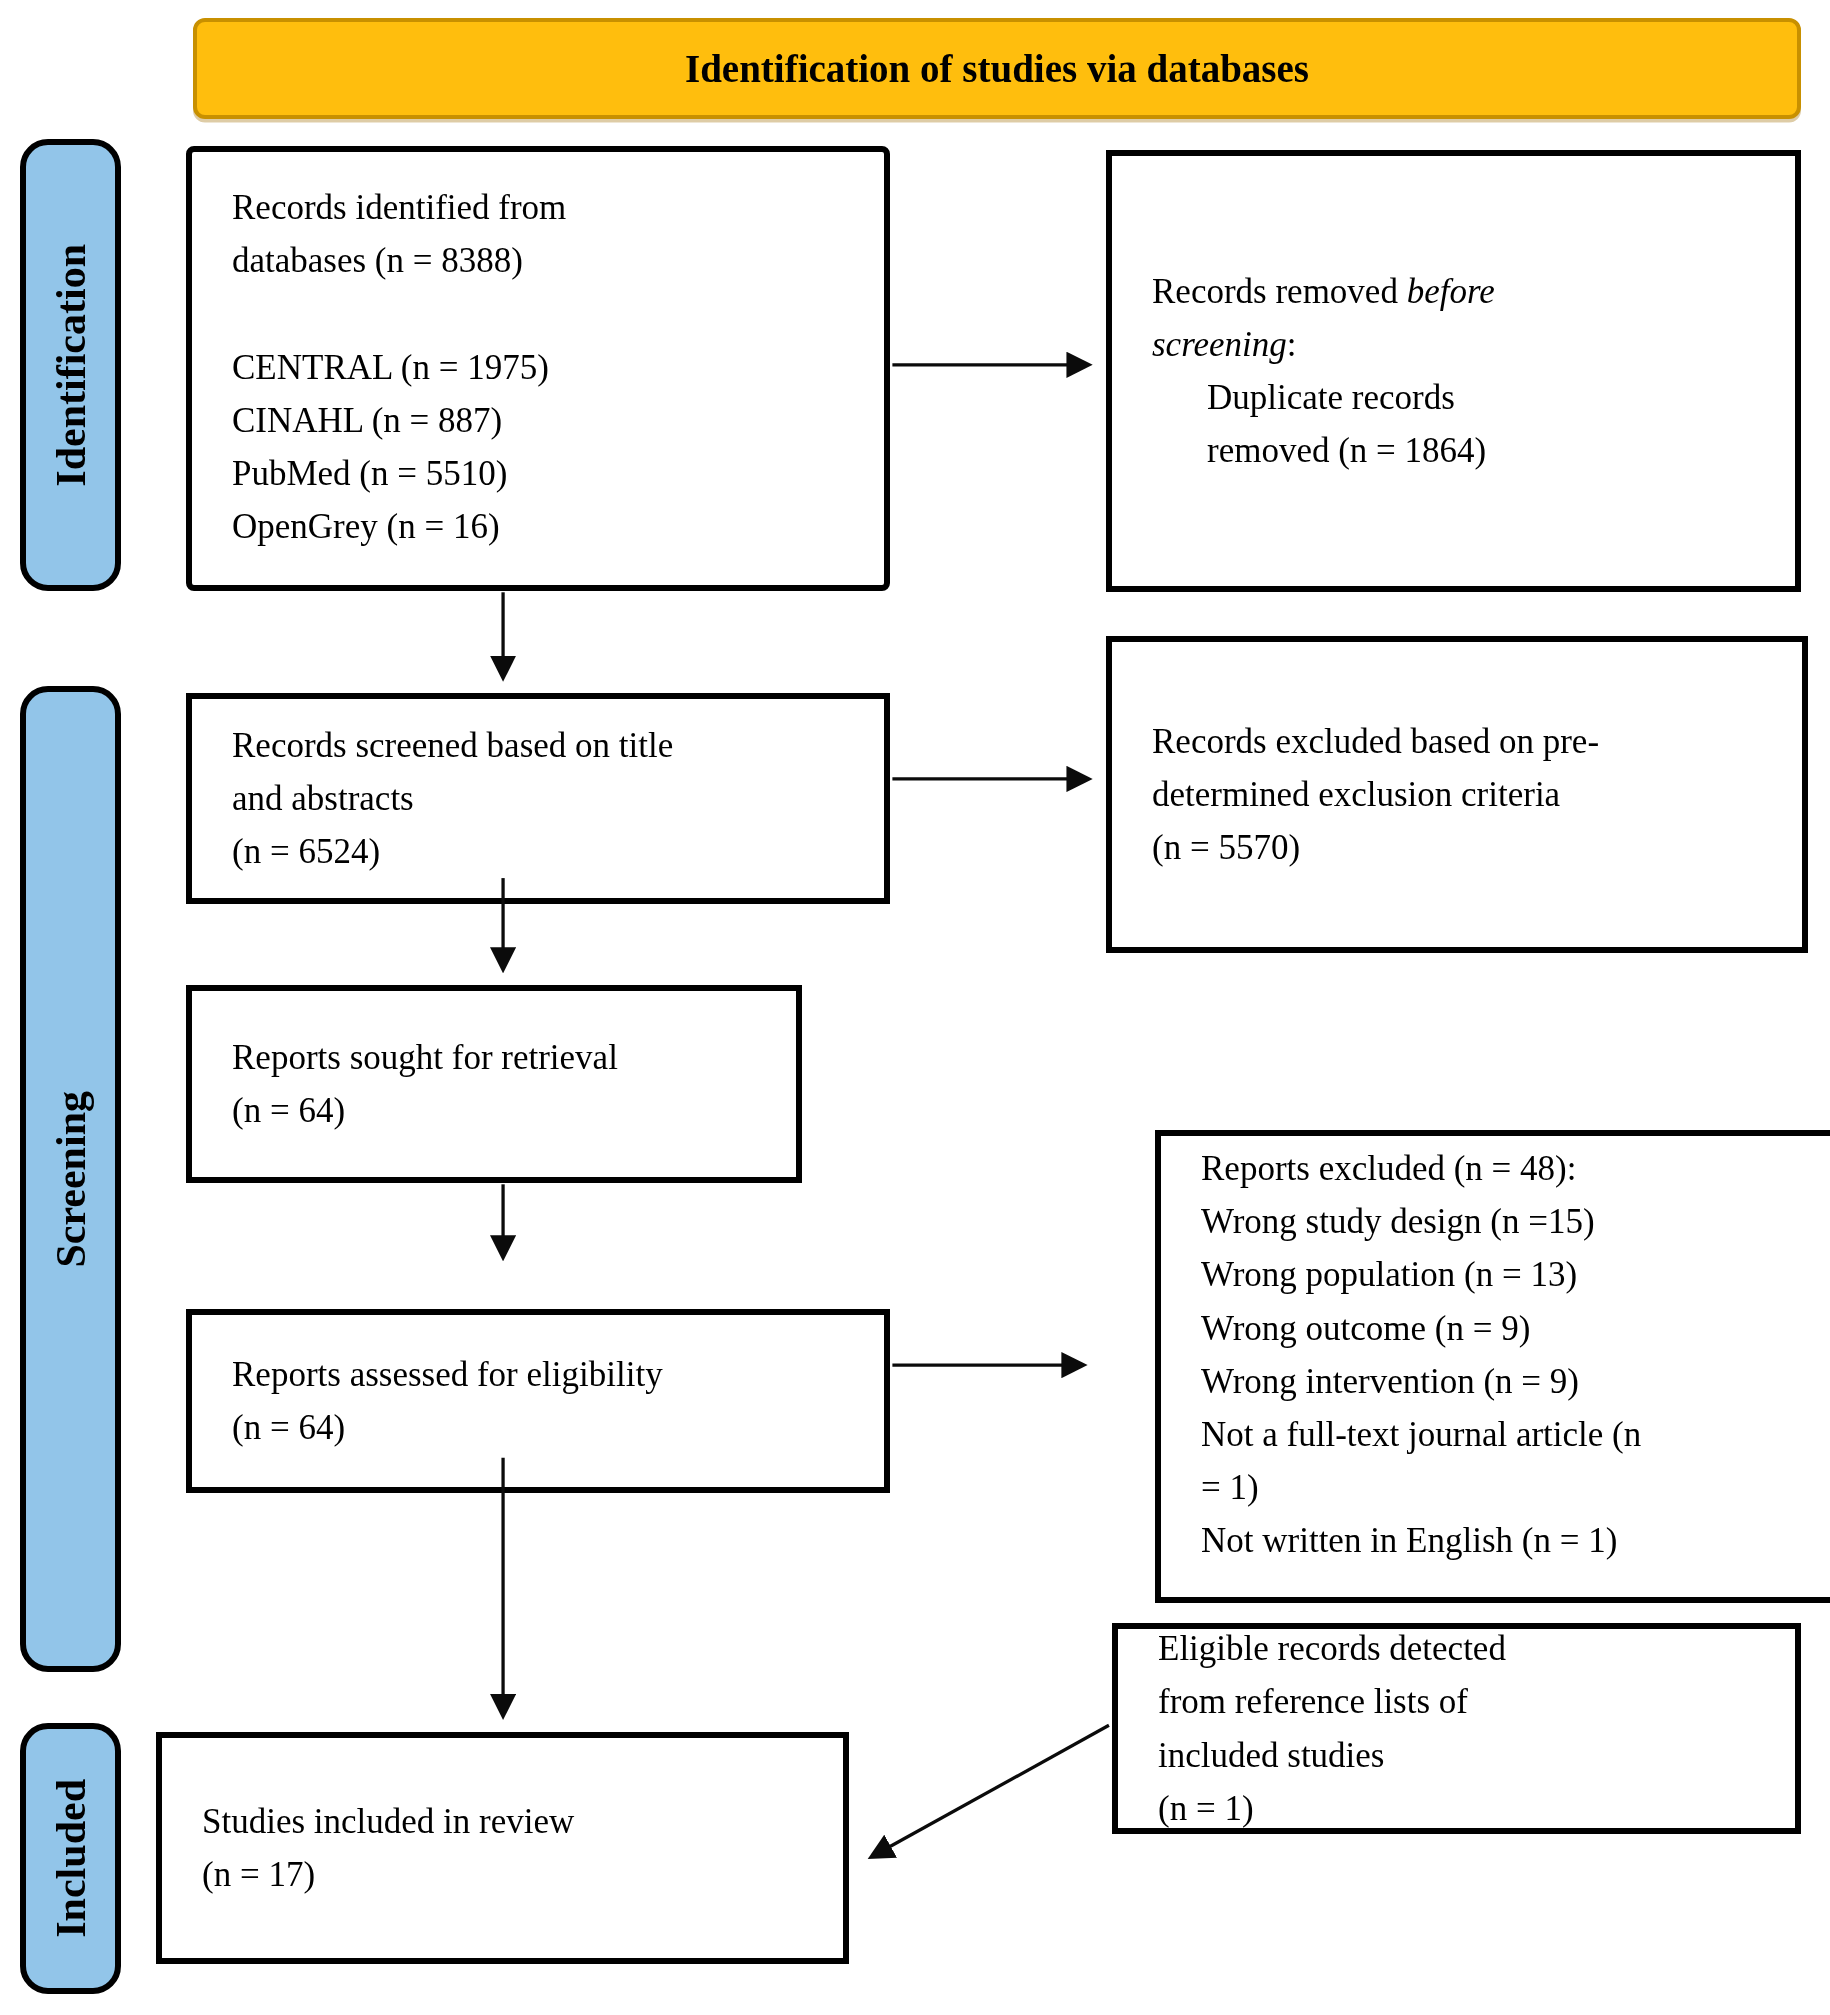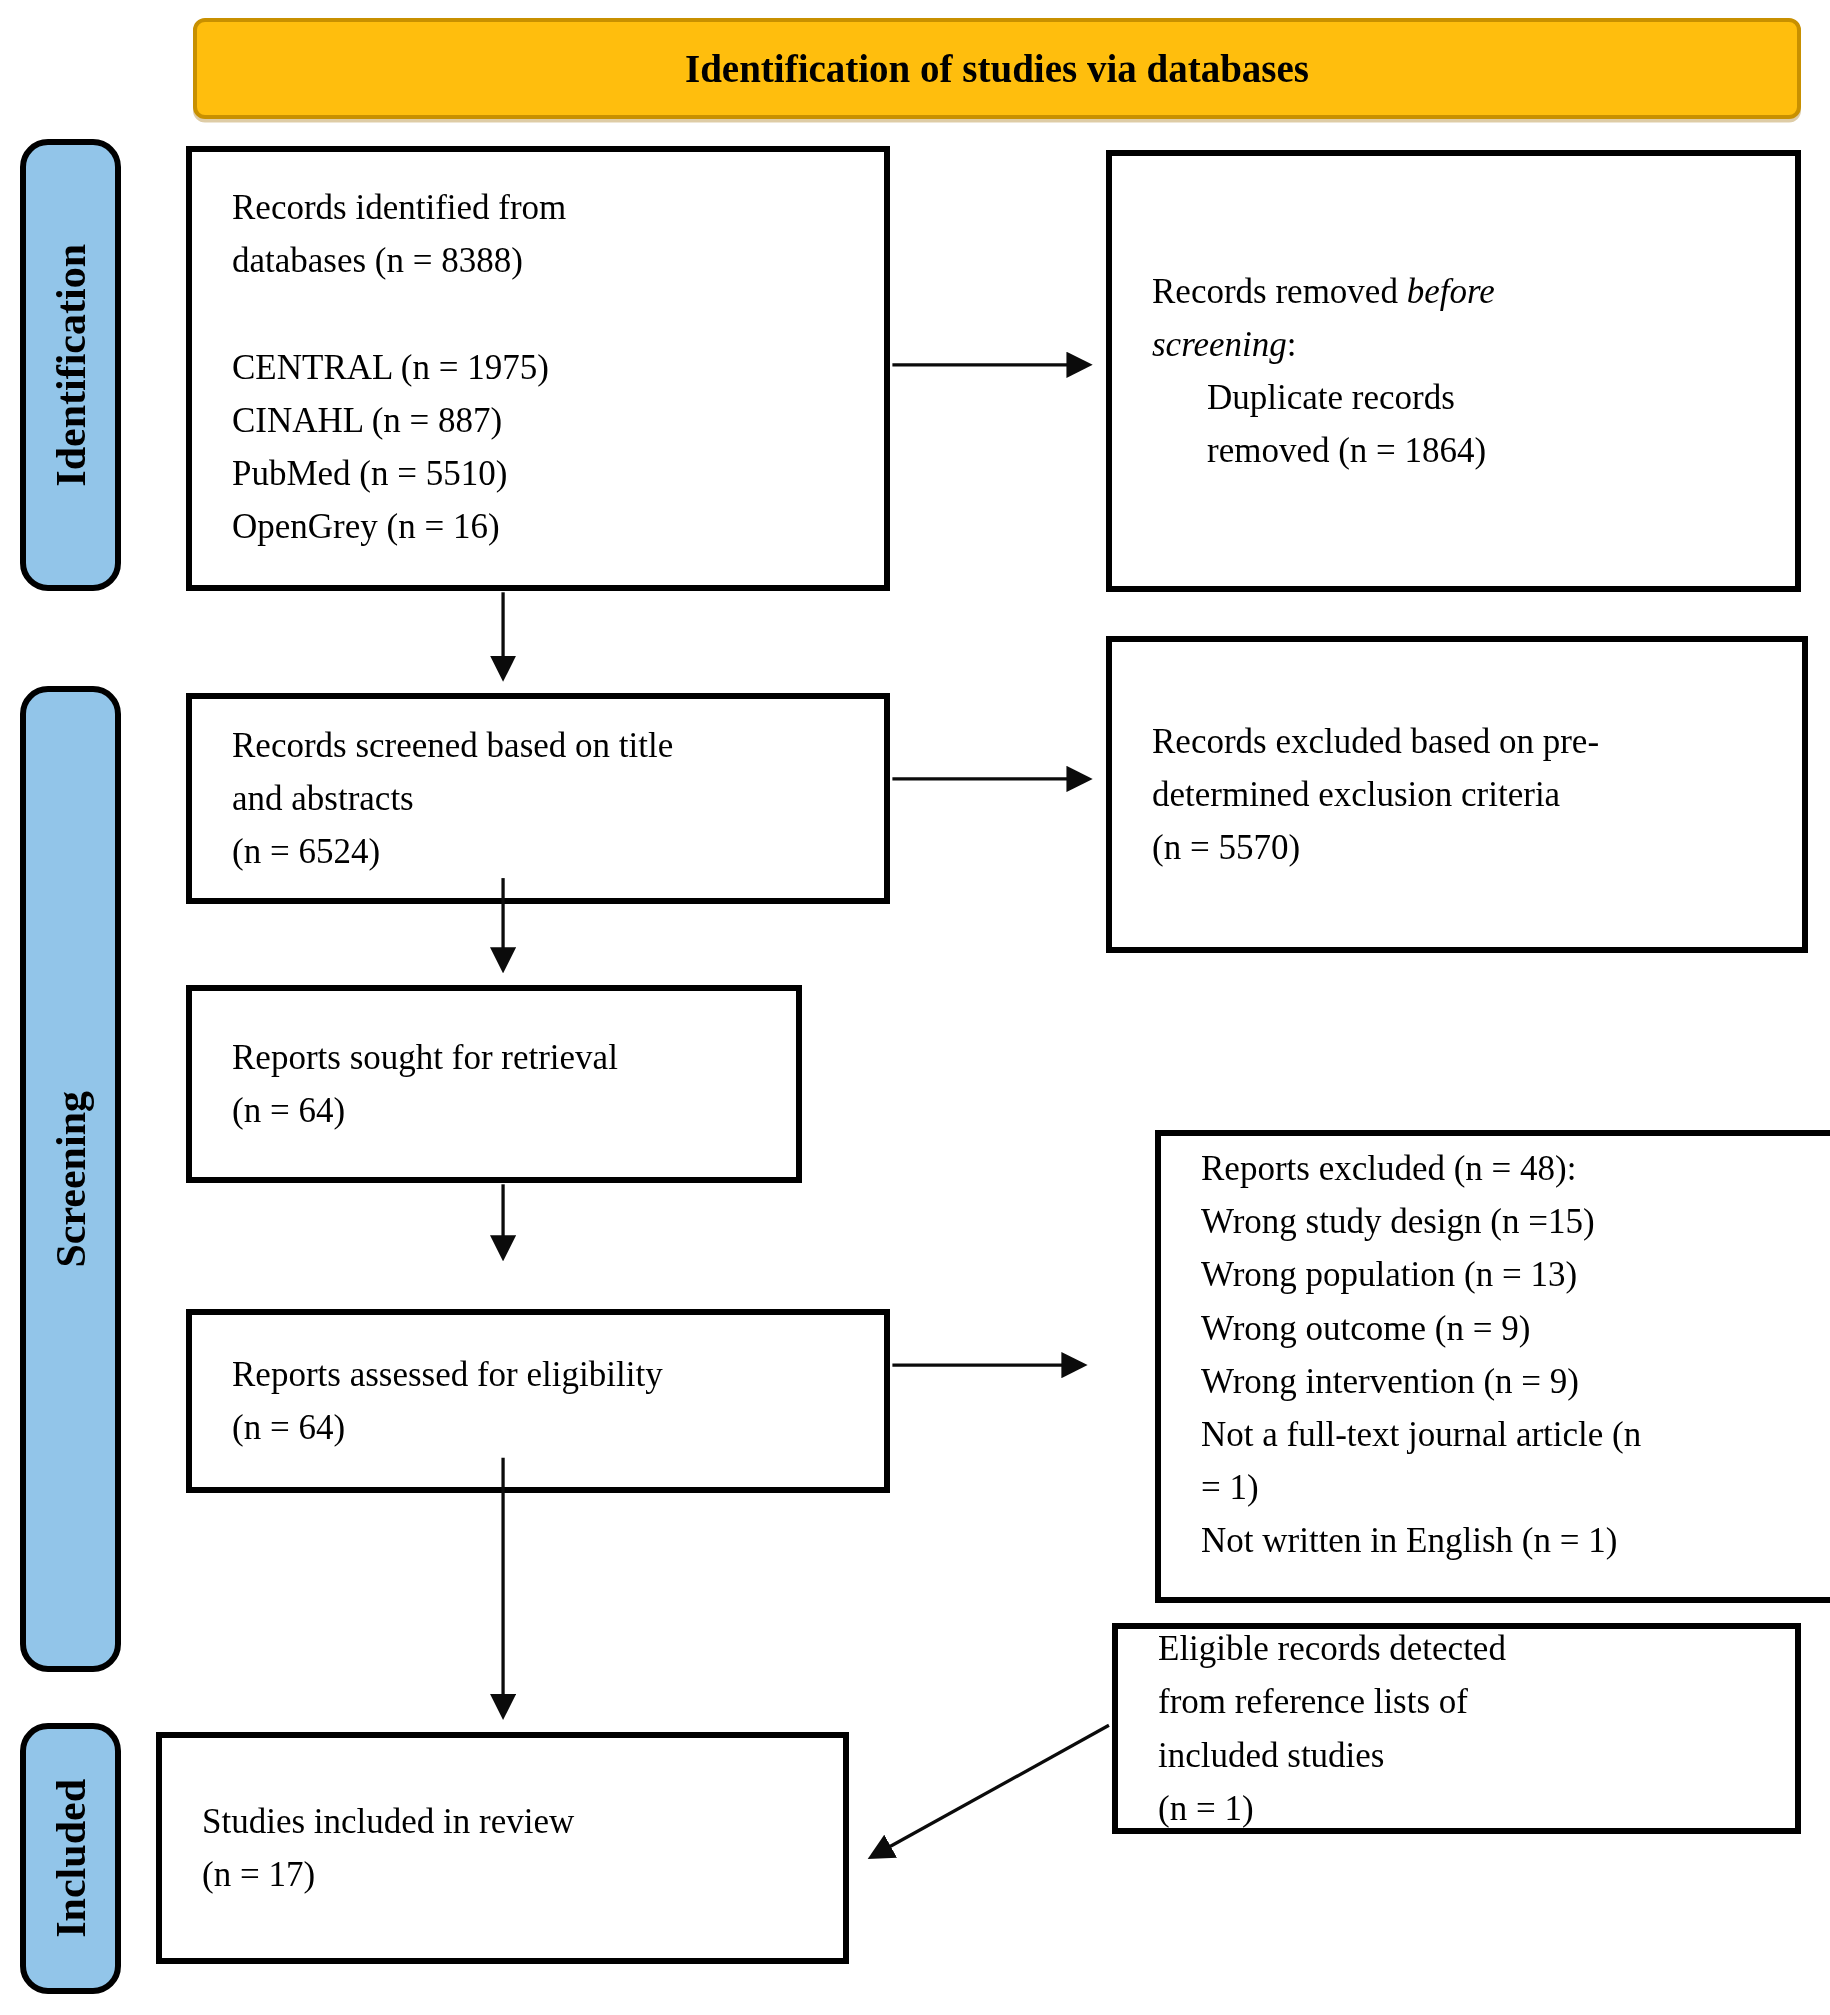--- a/index.html
+++ b/index.html
@@ -46,21 +46,21 @@
     border:6.6px solid var(--box-border);
     box-sizing:border-box;
     font-size:35px;line-height:1.52;
     white-space:pre-line;
     display:flex;flex-direction:column;justify-content:center;
     padding-left:40px;padding-right:22px;
   }
   .flow-box.top-align{justify-content:flex-start;}
   .pre{white-space:pre-line;}
   .indent{margin-left:55px;}
-  #box-records-identified{left:186px;top:146px;width:704px;height:445px;padding-top:29px;}
+  #box-records-identified{left:186px;top:146px;width:704px;height:445px;padding-top:29px;border-radius:8px;}
   #box-records-removed{left:1106px;top:150px;width:695px;height:442px;}
   #box-records-screened{left:186px;top:693px;width:704px;height:211px;}
   #box-records-excluded{left:1106px;top:636px;width:702px;height:317px;}
   #box-reports-sought{left:186px;top:985px;width:616px;height:198px;}
   #box-reports-assessed{left:186px;top:1273px;width:704px;height:184px;margin-top:36px;}
   #box-reports-excluded{left:1155px;top:1130px;width:704px;height:473px;padding-top:6px;}
   #box-studies-included{left:156px;top:1732px;width:693px;height:232px;}
   #box-eligible-records{left:1112px;top:1623px;width:689px;height:211px;}
   svg.arrows{position:absolute;left:0;top:0;pointer-events:none;}
   .arrow{stroke:#0b0b0b;stroke-width:4.5;fill:none;}

